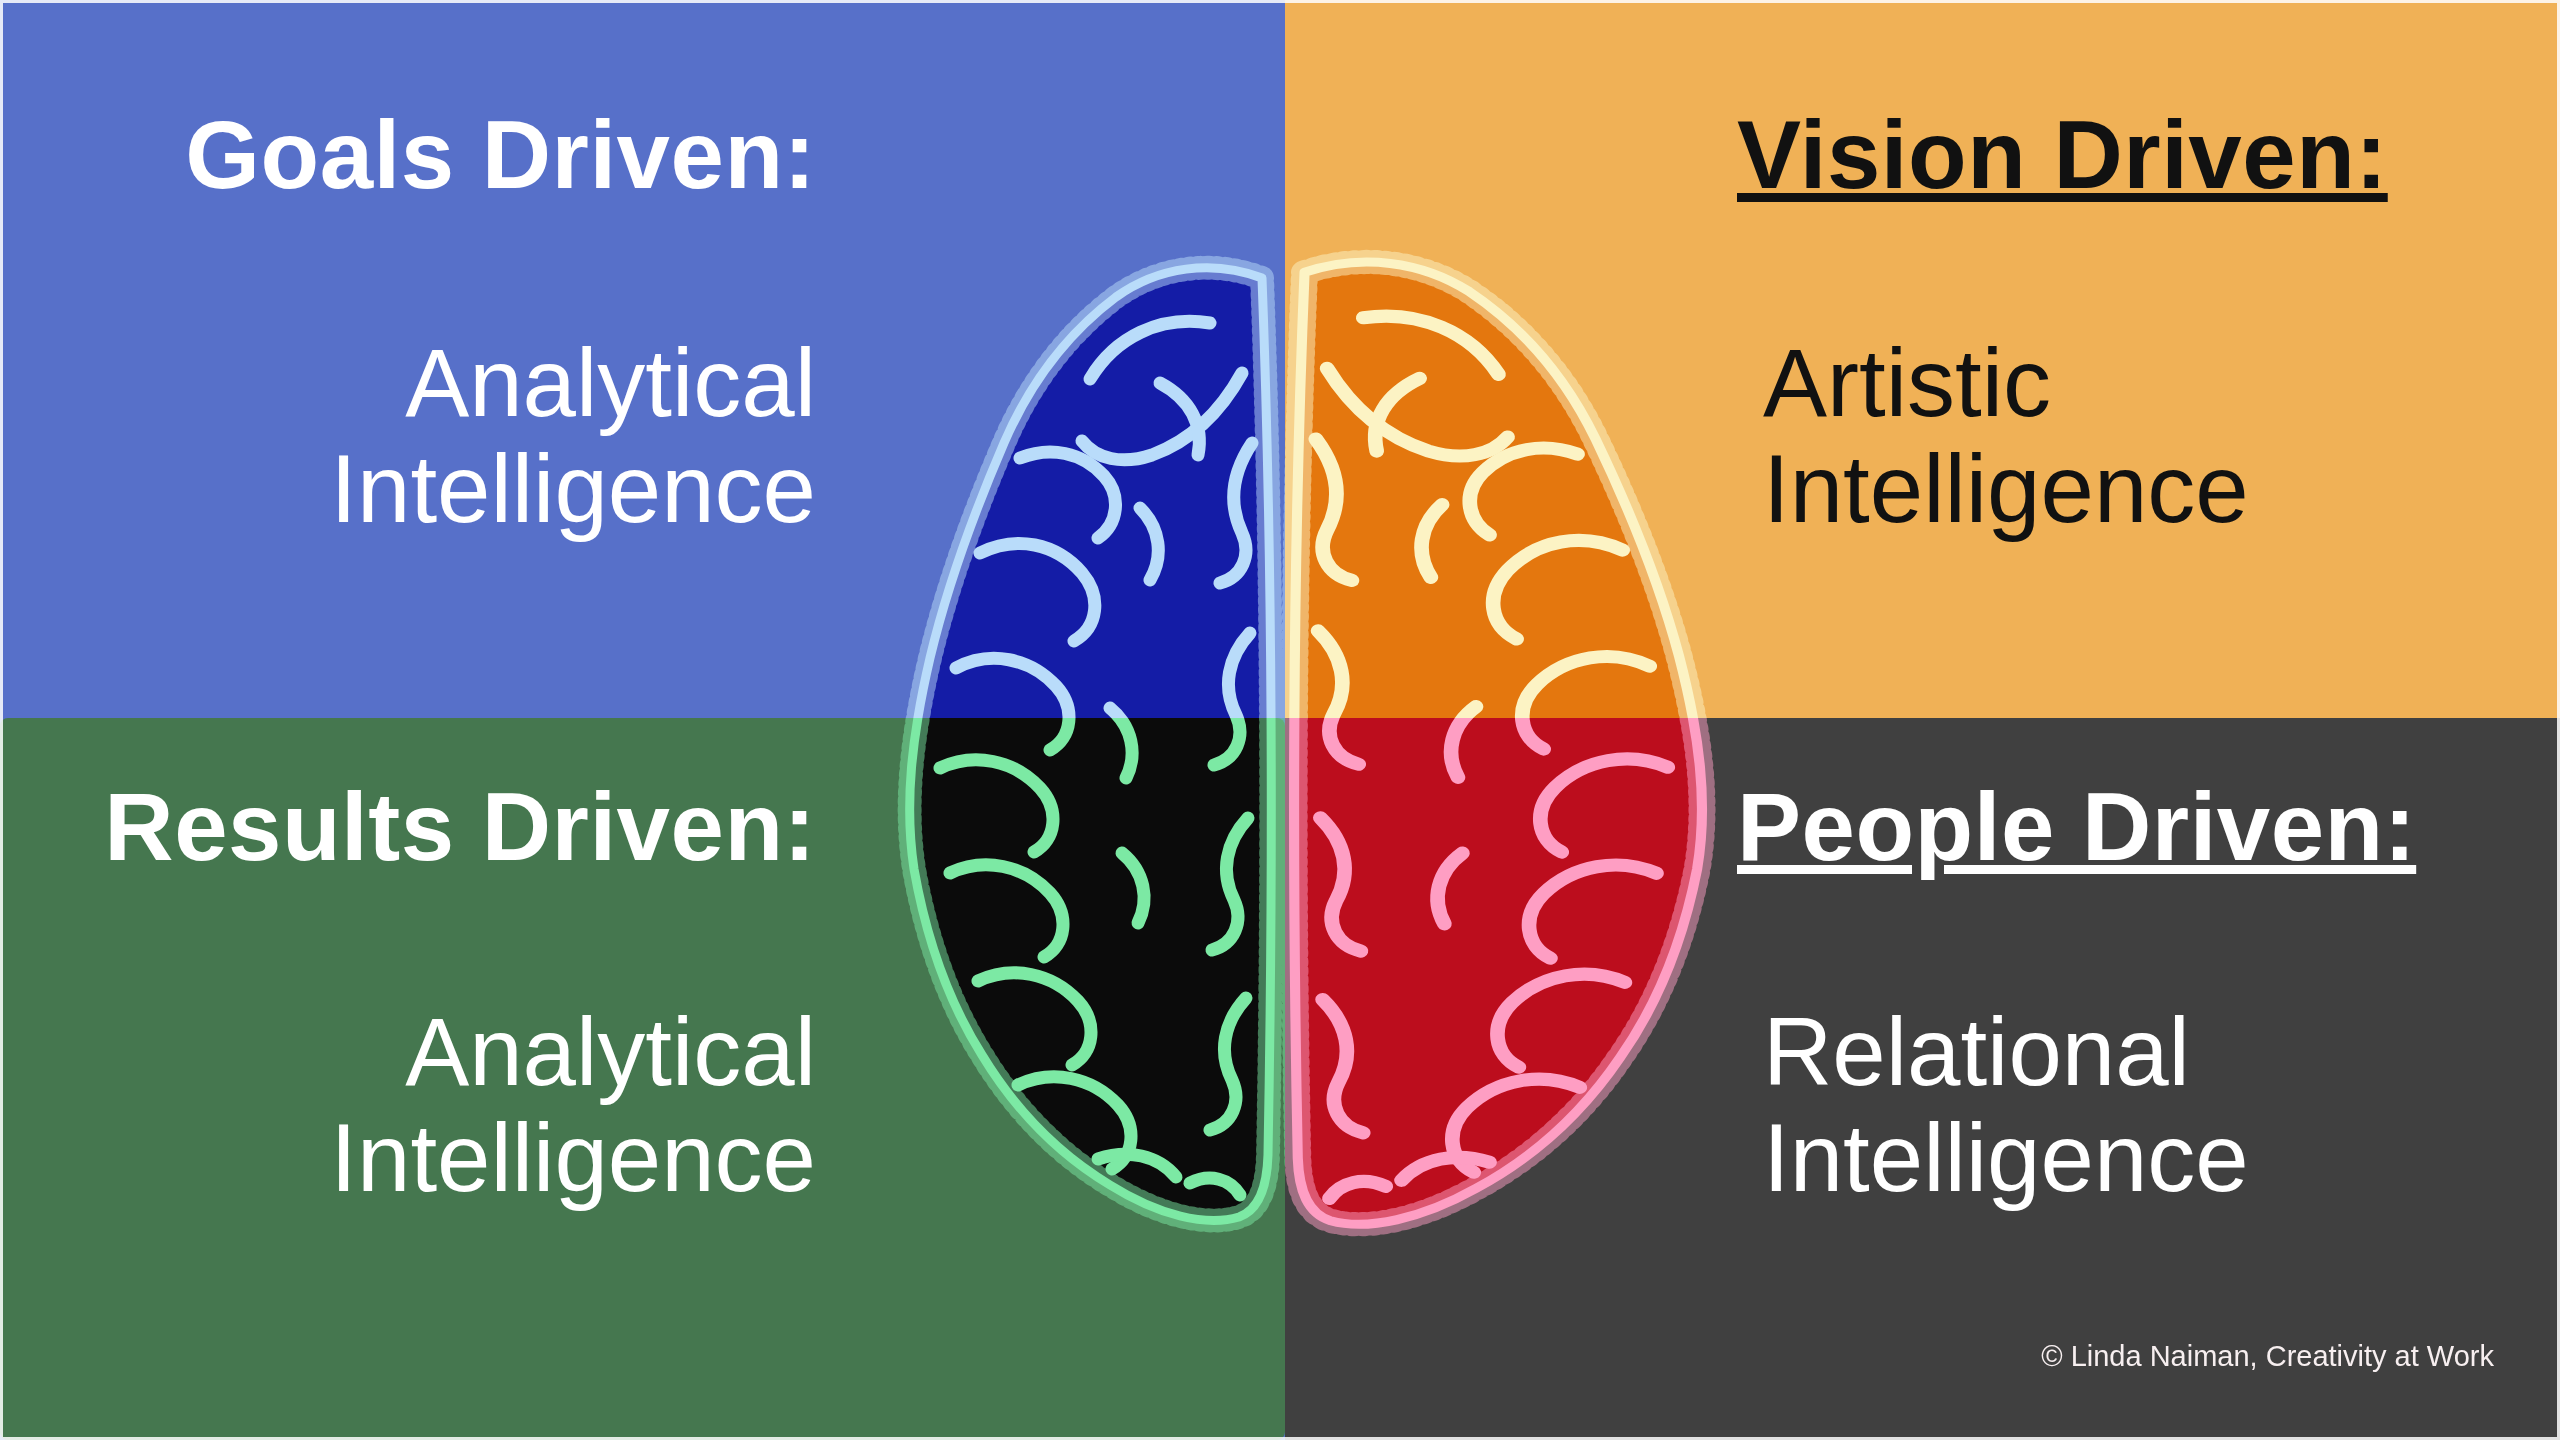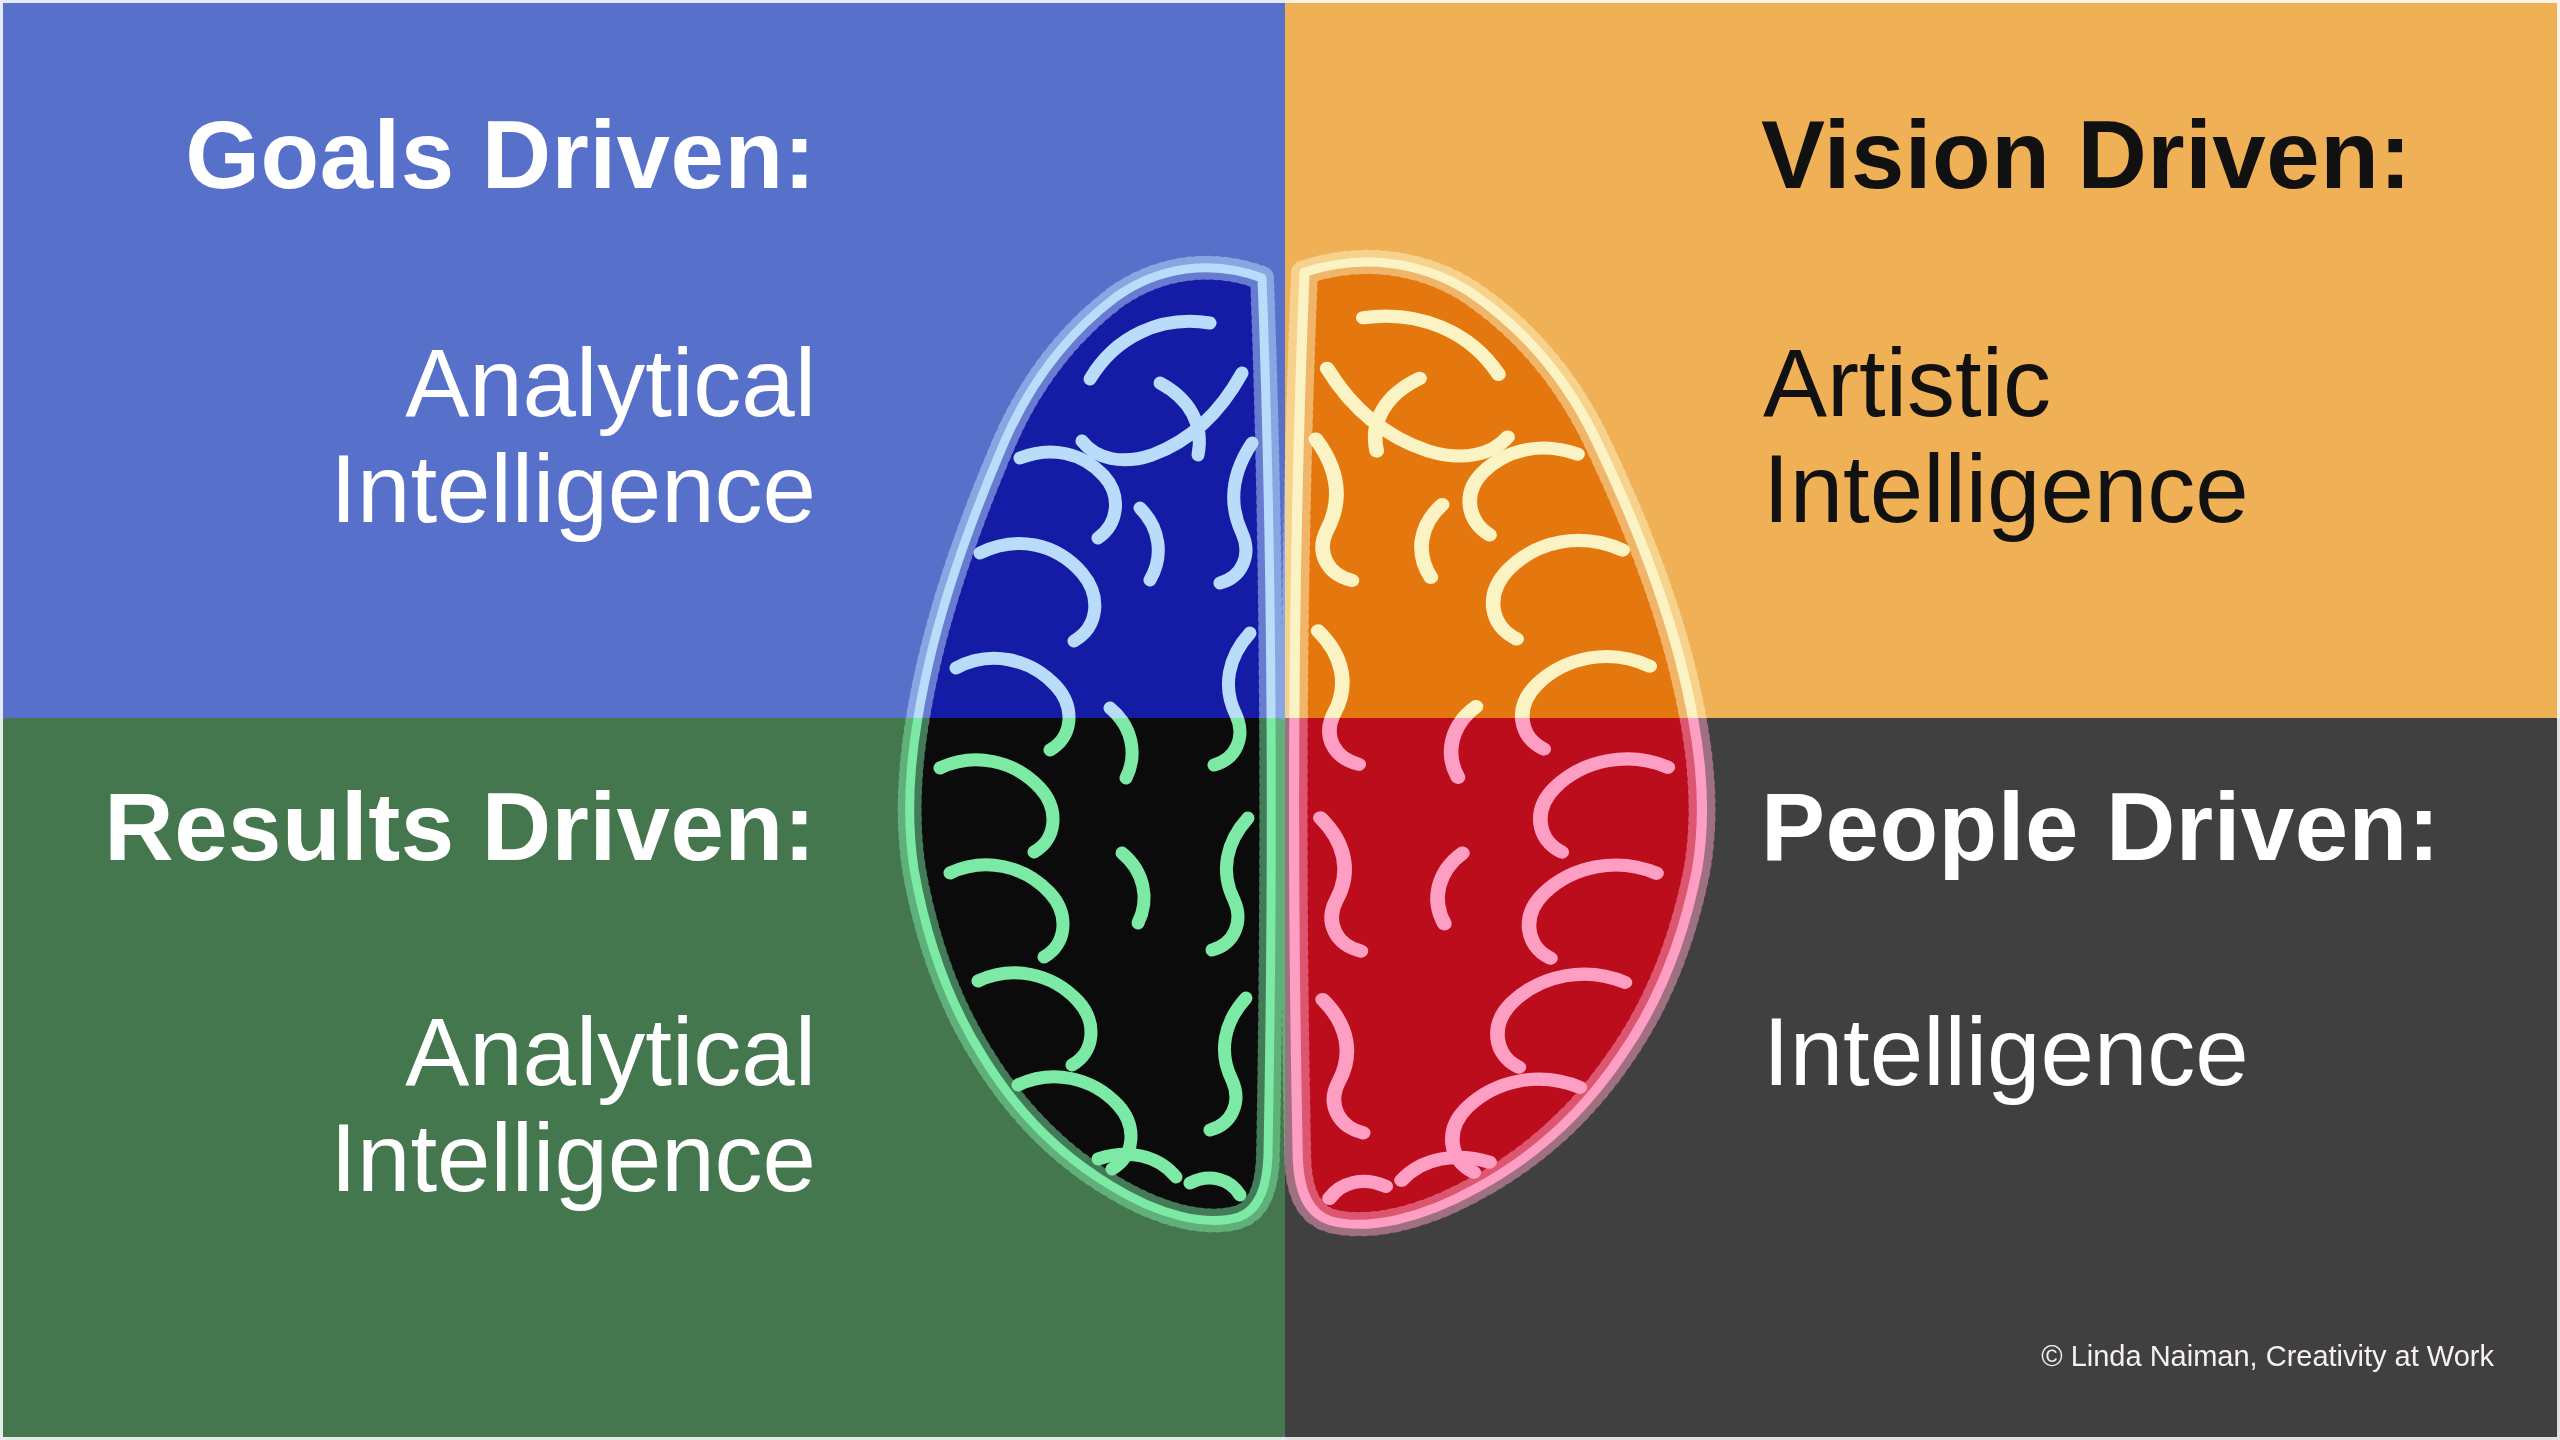--- a/index.html
+++ b/index.html
@@ -31,21 +31,21 @@
     font-weight: 400;
     line-height: 106px;
     white-space: nowrap;
   }
   
   .q-left .title    { right: 469px; top: 102px; text-align: right; }
   .q-left .subtitle { right: 469px; top: 330px; text-align: right; }
   .q-bl   .title    { top: 56px;  }
   .q-bl   .subtitle { top: 281px; }
   
-  .q-right .title    { left: 476px; top: 102px; text-align: center; }
+  .q-right .title    { left: 452px; top: 102px; text-align: center; text-decoration: underline; }
   .q-right .subtitle { left: 478px; top: 330px; text-align: left; }
   .q-br    .title    { top: 56px;  }
   .q-br    .subtitle { top: 281px; }
 
   .credit {
     position: absolute;
     right: 66px;
     top: 616px;
     font-size: 29px;
     font-weight: 400;
@@ -95,20 +95,21 @@
     <div class="title">Results Driven:</div>
     <div class="subtitle">
       <div>Analytical</div>
       <div>Intelligence</div>
     </div>
   </div>
 
   <div class="quadrant q-br q-right" style="background: #404040; color: rgb(255, 255, 255);">
     <div class="title">People Driven:</div>
     <div class="subtitle">
+      <div>Relational</div>
       <div>Intelligence</div>
     </div>
     <div class="credit" style="color: rgb(247, 239, 240);">© Linda Naiman, Creativity at Work</div>
   </div>
 
   <svg class="brain-svg" viewBox="0 0 880 1000" xmlns="http://www.w3.org/2000/svg" aria-hidden="true">
     <defs>
 
       <path id="hemiL" d="M 402 35
         C 352 16 298 24 256 54

